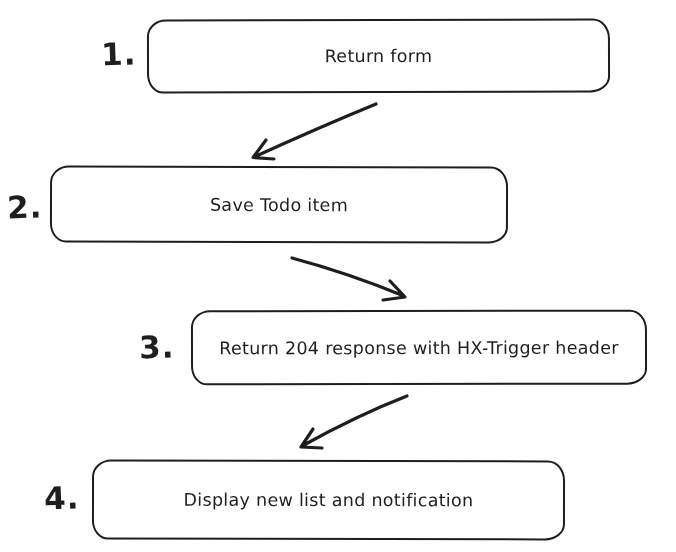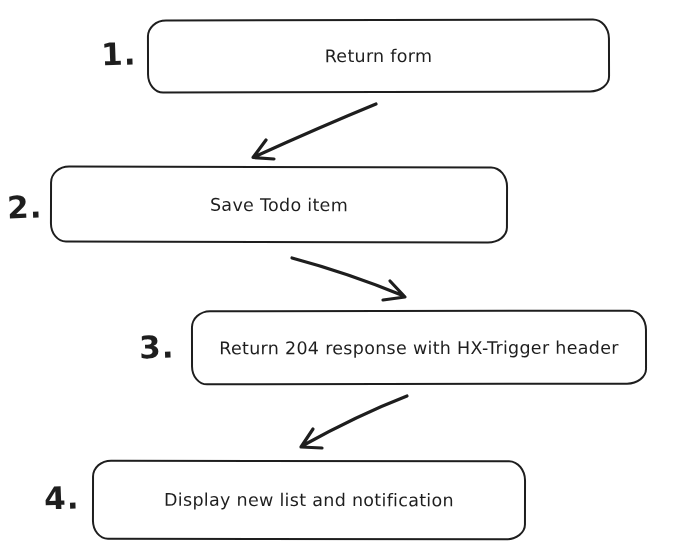--- a/index.html
+++ b/index.html
@@ -34,21 +34,21 @@
     font-size: 17.5px;
     letter-spacing: 0.3px;
     padding: 0 10px;
   }
   
   .step-box { border-radius: 19px 17px 20px 16px / 17px 20px 16px 19px; }
 
   .box-1 { left: 147px; top: 19px;  width: 463px; height: 74px; transform: rotate(-0.15deg); }
   .box-2 { left: 50px;  top: 166px; width: 458px; height: 77px; transform: rotate(0.15deg); }
   .box-3 { left: 191px; top: 310px; width: 456px; height: 75px; transform: rotate(-0.1deg); }
-  .box-4 { left: 92px;  top: 460px; width: 434px; height: 80px; transform: rotate(0.1deg); }
+  .box-4 { left: 92px;  top: 460px; width: 473px; height: 80px; transform: rotate(0.1deg); }
 
   .step-number {
     position: absolute;
     font-size: 31px;
     font-weight: 600;
     letter-spacing: 1px;
     color: #1e1e1e;
     transform: rotate(-2deg);
   }
   .num-1 { left: 101px; top: 36px; }

